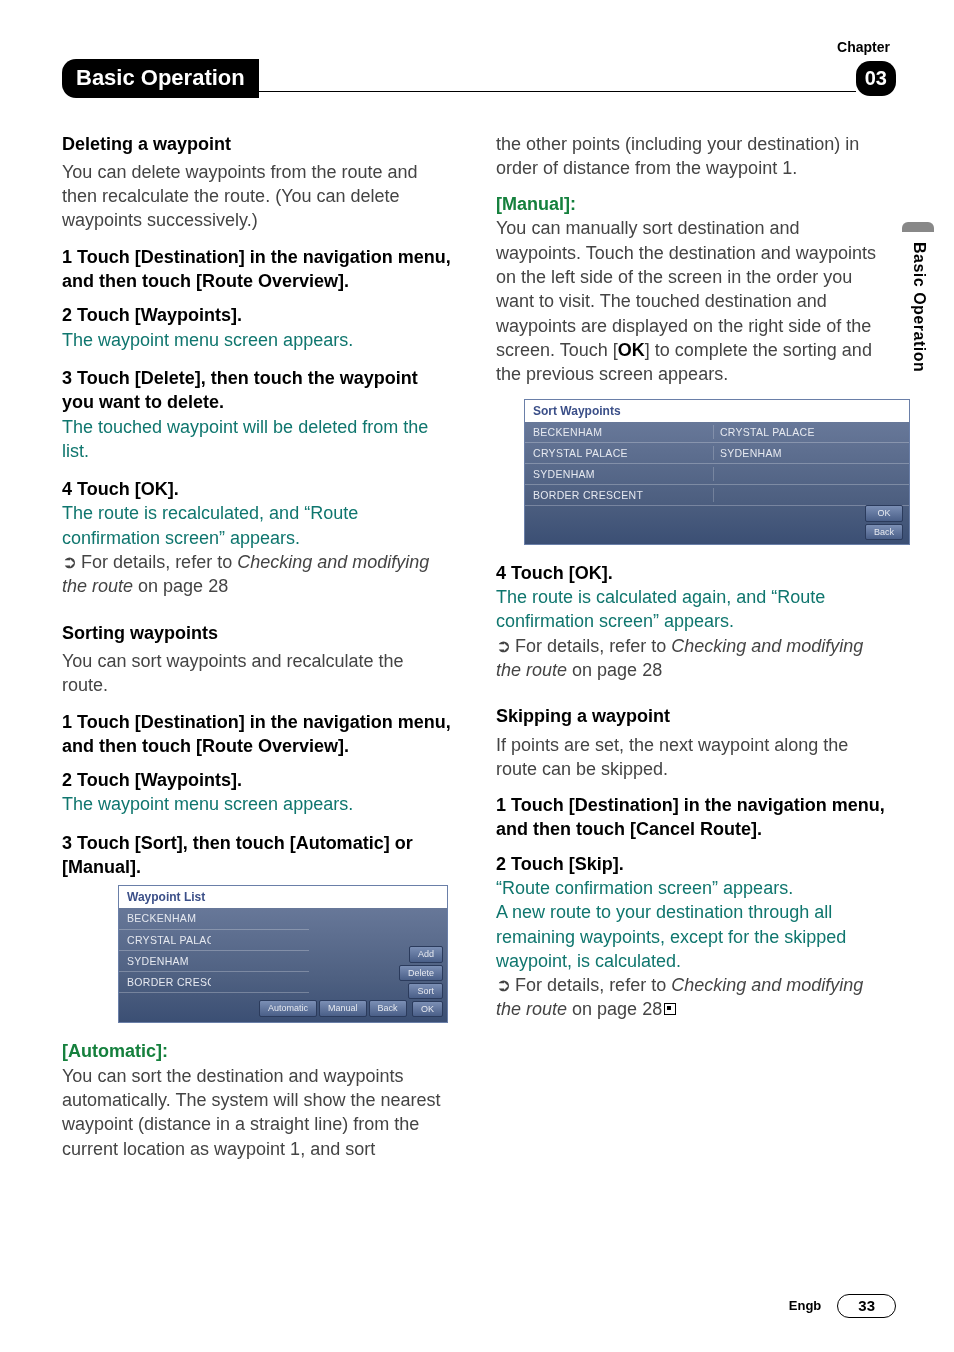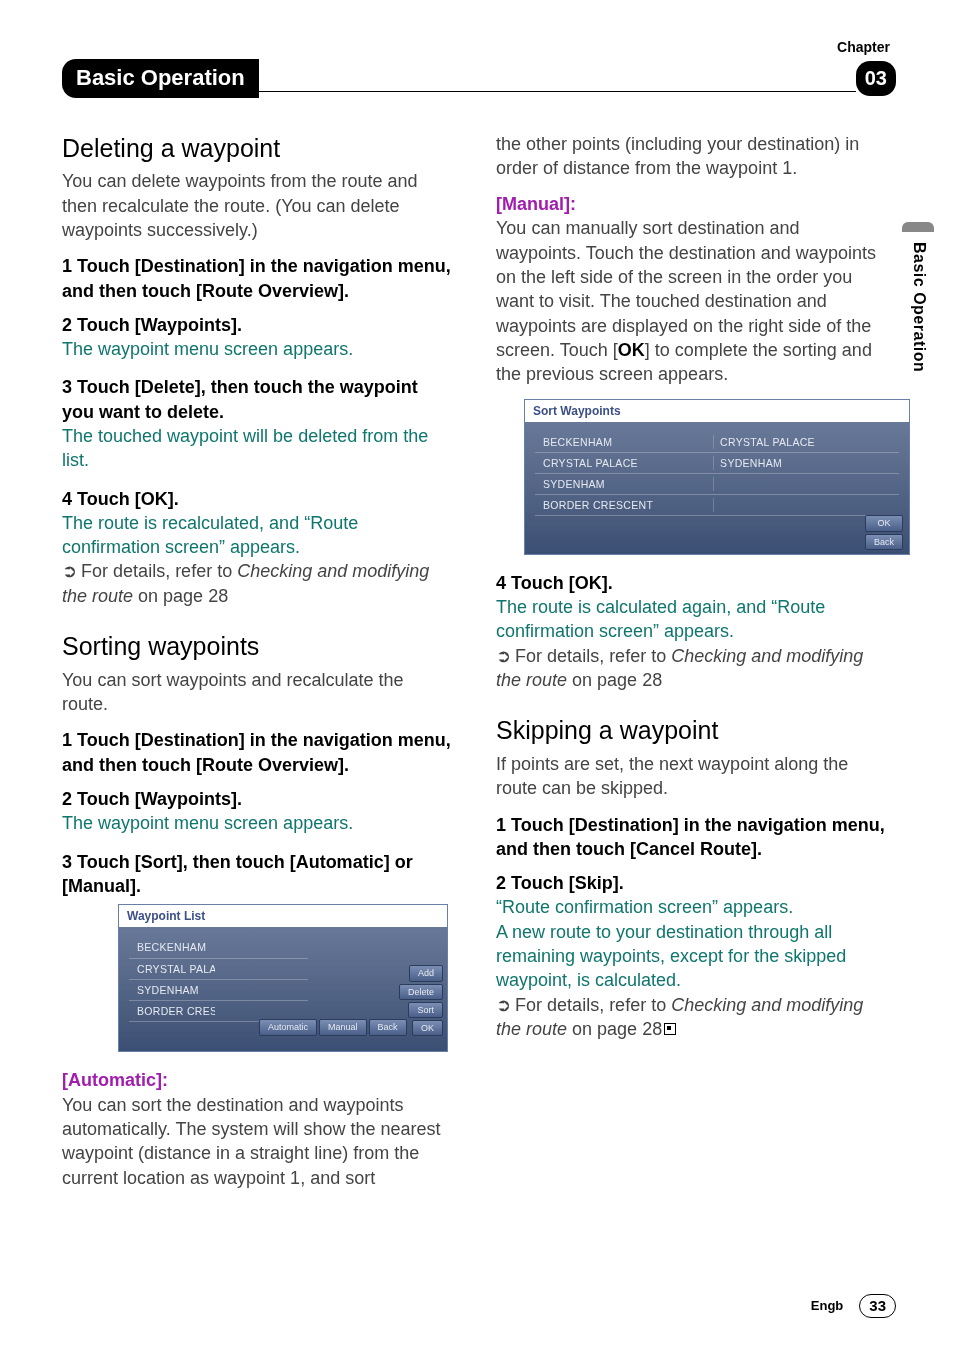--- a/index.html
+++ b/index.html
@@ -79,49 +79,49 @@
     letter-spacing: 0.5px;
     margin-left: 10px;
   }
   .columns {
     display: flex;
     gap: 42px;
     position: relative;
   }
   .col { width: 392px; }
   h2 {
-    font-size: 25px;
-    font-weight: 400;
+    font-size: 18px;
+    font-weight: 700;
     margin: 0 0 4px 0;
   }
   p { margin: 0 0 12px 0; color: #444; }
   .step-label { font-weight: 700; color: #000; margin-bottom: 0; }
   .step-text { color: #0f766e; margin-bottom: 14px; }
   .body-text { color: #444; }
   .ref-arrow { font-weight: 400; margin-right: 4px; }
   .italic { font-style: italic; }
   .bold { font-weight: 700; color: #000; }
-  .sub-label { font-weight: 700; color: #a21caf; margin-top: 2px; margin-bottom: 0;}
+  .sub-label { font-weight: 700; color: #15803d; margin-top: 2px; margin-bottom: 0;}
   .screenshot {
     width: 330px;
     border: 1px solid #6a7fa8;
     margin: 6px 0 16px 56px;
     background: linear-gradient(#6f7fa0, #4d5f80 70%, #3b4f74);
     font-size: 11px;
     color: #e6e9f0;
     box-sizing: border-box;
   }
   .shot-title {
     background: #fff;
     color: #3b4f88;
     font-weight: 700;
     padding: 3px 8px;
     font-size: 12px;
   }
-  .shot-body { padding: 10px; position: relative; }
+  .shot-body { padding: 0; position: relative; }
   .shot-row {
     display: flex;
     border-bottom: 1px solid rgba(255,255,255,0.25);
     padding: 3px 8px;
     align-items: center;
     font-size: 10.5px;
     letter-spacing: 0.3px;
   }
   .shot-row .left { width: 48%; white-space: nowrap; overflow: hidden; }
   .shot-row .right { width: 50%; white-space: nowrap; overflow: hidden; }
@@ -170,21 +170,21 @@
     bottom: 34px;
     right: 58px;
     display: flex;
     align-items: center;
     gap: 16px;
   }
   .footer-lang { font-size: 13px; font-weight: 700; }
   .page-badge {
     border: 1.5px solid #000;
     border-radius: 14px;
-    padding: 1px 9px;
+    padding: 1px 20px;
     font-weight: 700;
     font-size: 15px;
   }
   .end-mark {
     display: inline-block;
     border: 1.5px solid #000;
     width: 10px;
     height: 10px;
     position: relative;
     top: 0px;

